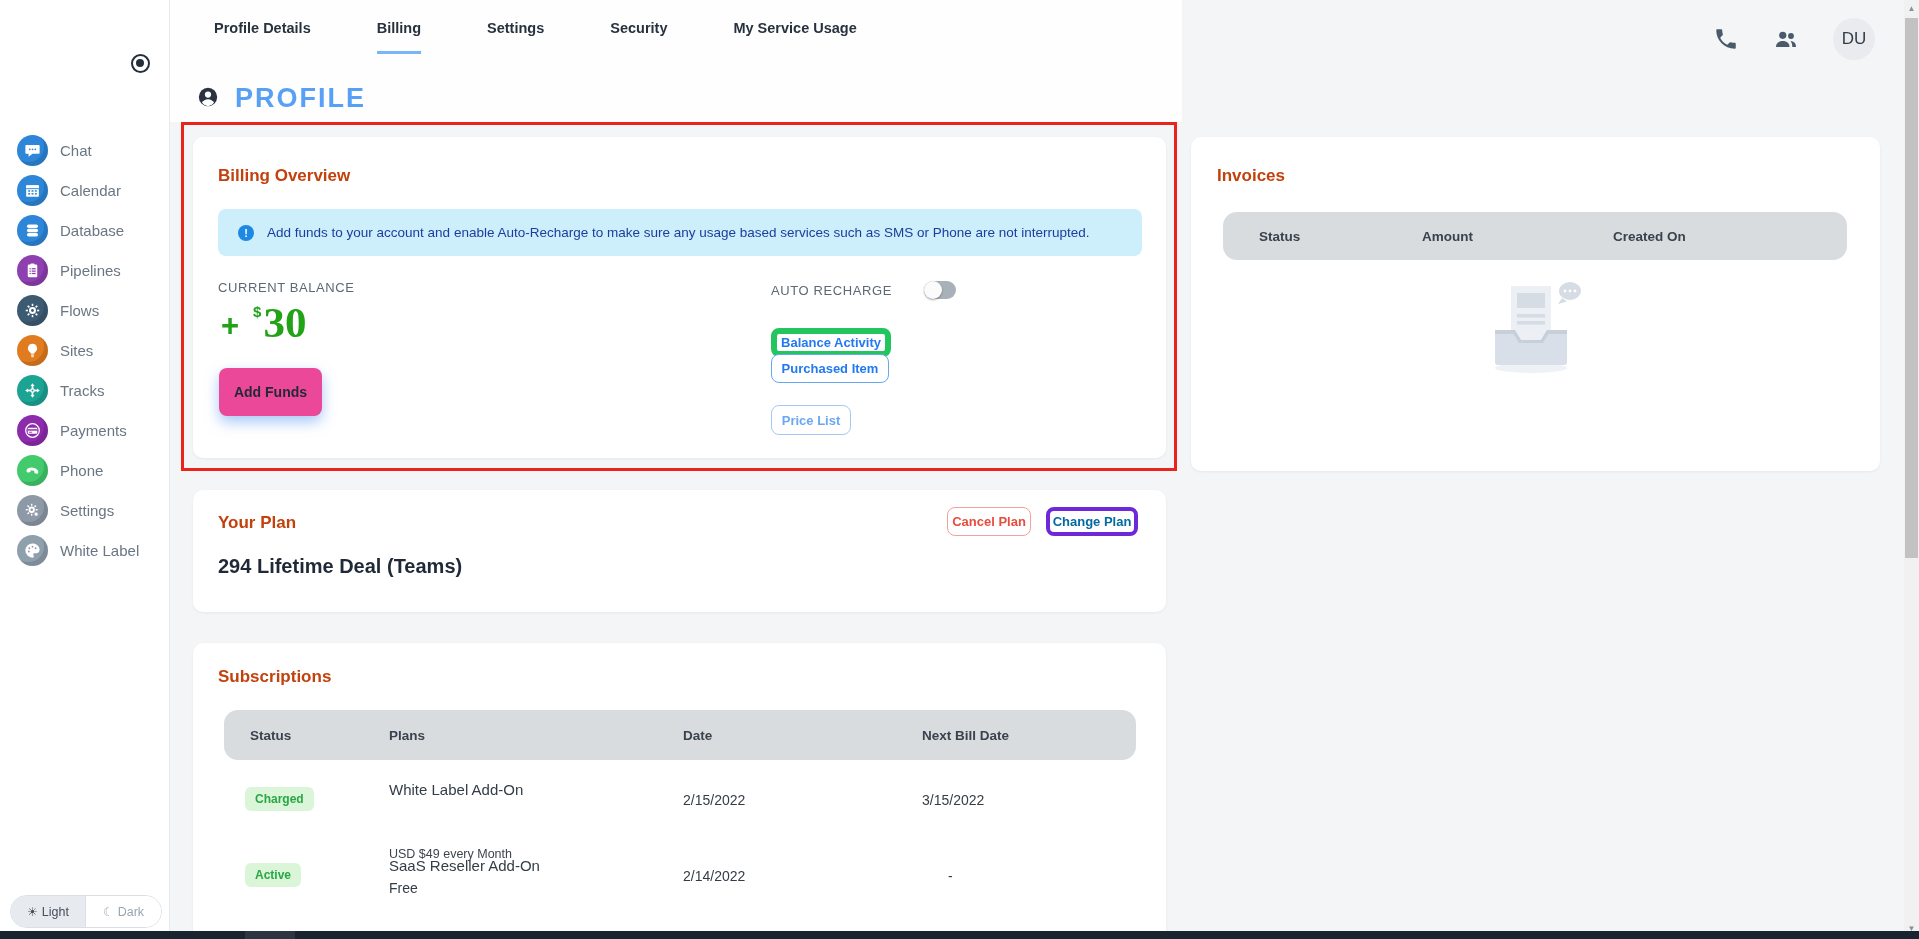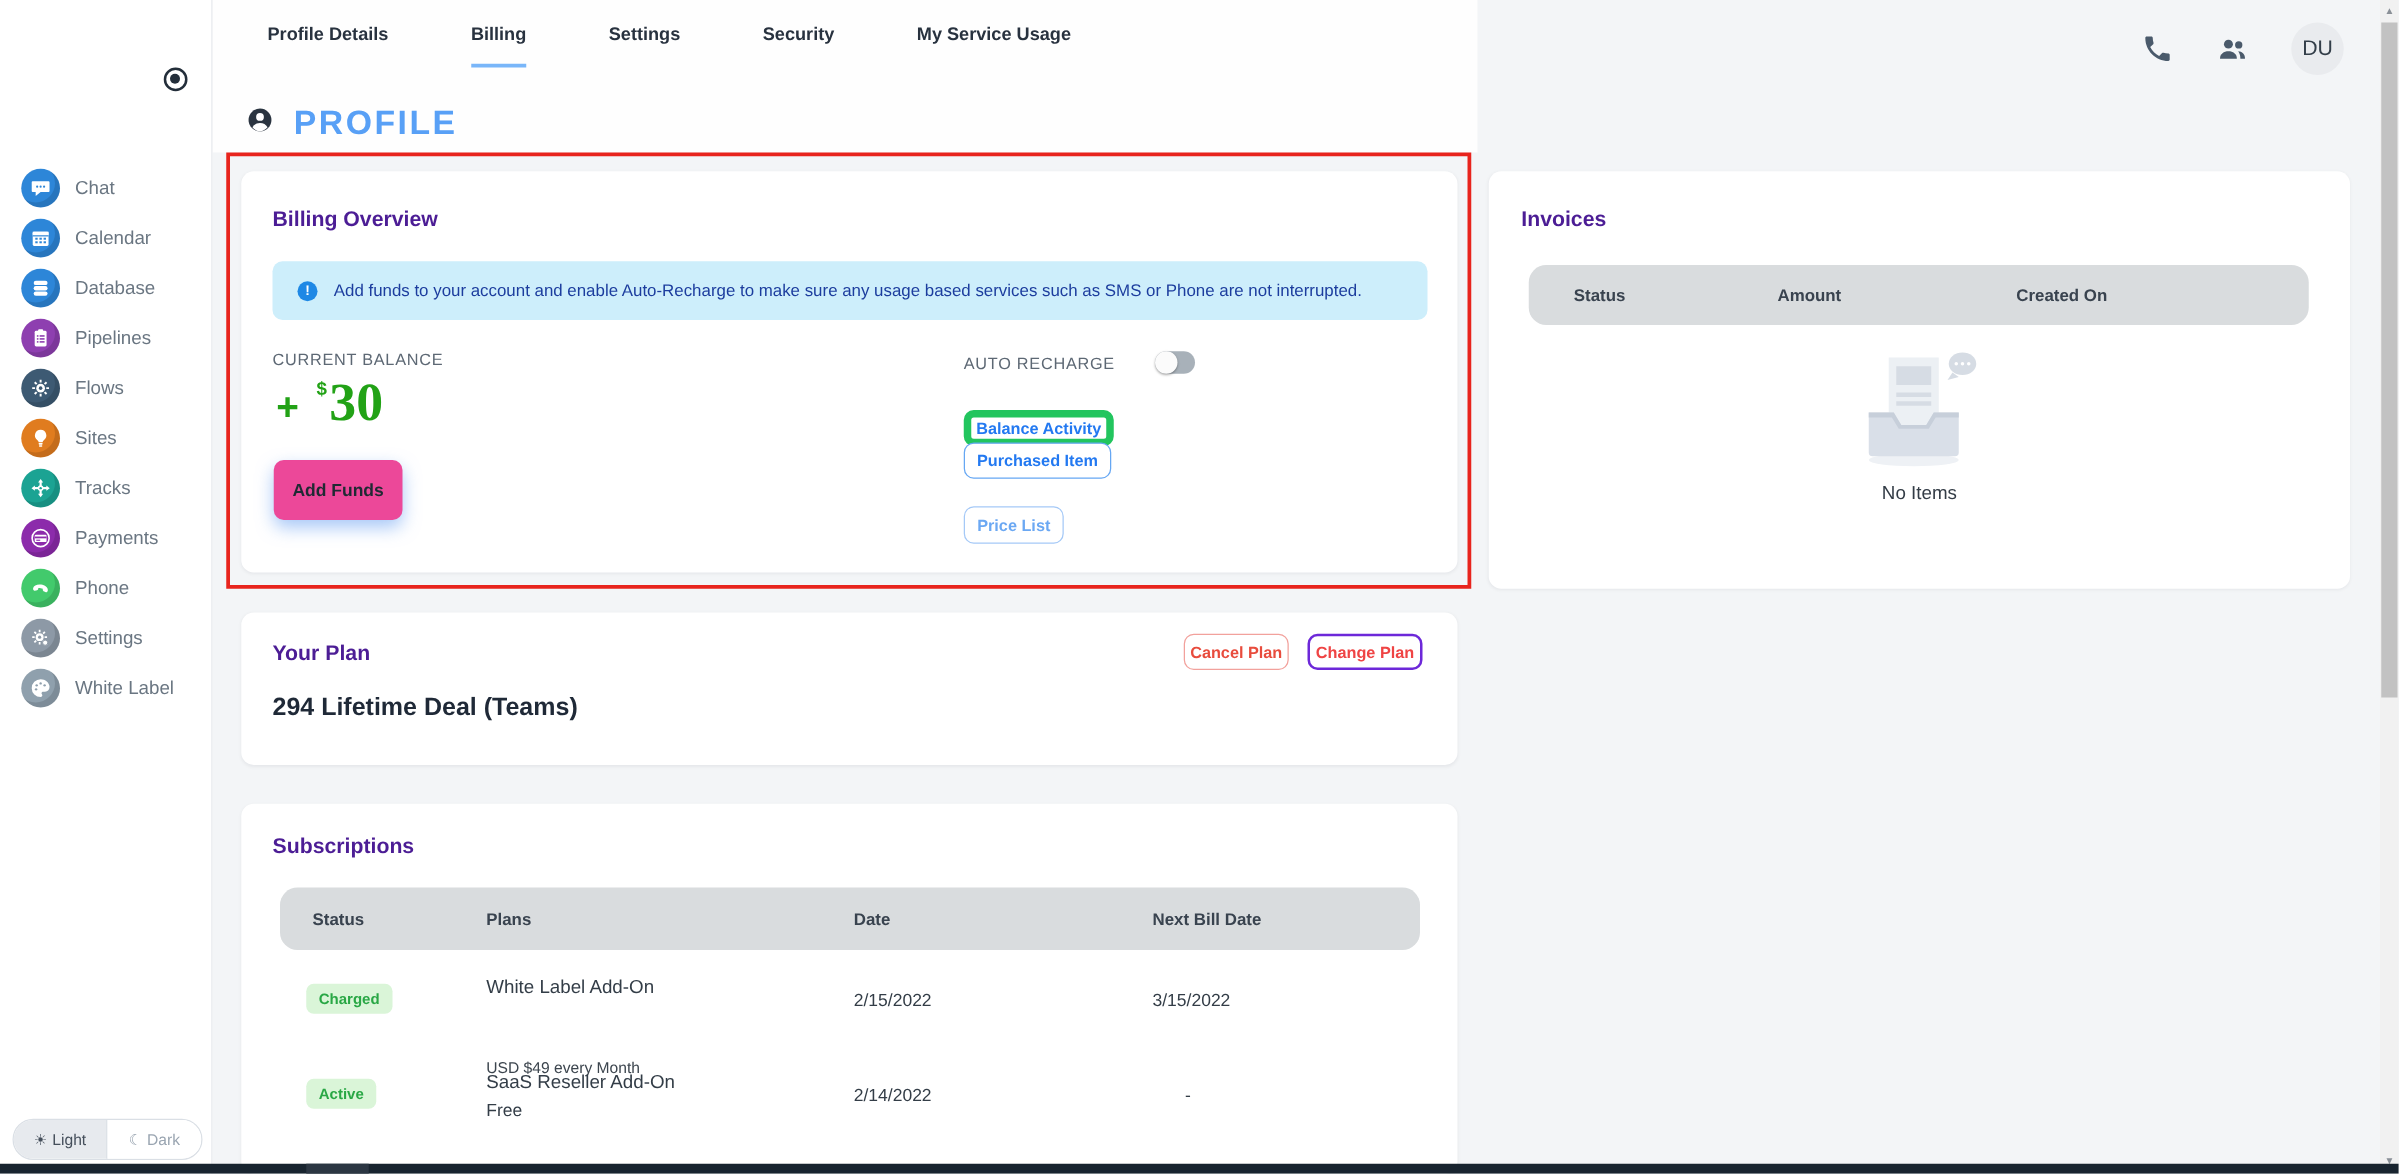--- a/index.html
+++ b/index.html
@@ -47,21 +47,21 @@
   .avatar { width:42px; height:42px; border-radius:50%; background:#e9ebee; display:flex;
             align-items:center; justify-content:center; font-size:17px; color:#333e49;
             cursor:pointer; }
 
   .page-title-row { left:197px; top:83px; display:flex; align-items:center; gap:16px; z-index:2; }
   .page-title-icon svg { width:22px; height:22px; }
   .page-title { font-size:27px; font-weight:700; letter-spacing:2px; color:#58a0f6; }
 
   
   .card { background:#ffffff; border-radius:10px; box-shadow:0 1px 3px rgba(16,24,40,0.06); }
-  .card-title { font-size:17px; font-weight:700; color:#4c1d95; }
+  .card-title { font-size:17px; font-weight:700; color:#c2410c; }
 
   .highlight-box { left:181px; top:122px; width:996px; height:349px; border:3px solid #e8241d;
                    z-index:6; pointer-events:none; }
 
   .billing-card { left:193px; top:137px; width:973px; height:321px; z-index:1; }
   .billing-title { position:absolute; left:25px; top:29px; }
   .alert { position:absolute; left:25px; top:72px; width:924px; height:47px; background:#cdeefb;
            border-radius:8px; display:flex; align-items:center; }
   .alert-icon { position:absolute; left:20px; width:16px; height:16px; border-radius:50%;
                 background:#1e88e5; color:#fff; font-size:11px; font-weight:700;
@@ -105,22 +105,22 @@
   .empty-state svg { width:110px; height:102px; }
   .empty-text { font-size:15px; color:#333c46; margin-top:2px; }
 
   
   .plan-card { left:193px; top:490px; width:973px; height:122px; z-index:1; }
   .plan-title { position:absolute; left:25px; top:23px; }
   .plan-name { position:absolute; left:25px; top:65px; font-size:20px; font-weight:700;
                color:#1f2937; }
   .btn-cancel-plan { left:754px; top:17px; width:84px; height:29px; border:1px solid #f2a19c;
                      color:#e84c3d; }
-  .btn-change-plan { left:853px; top:17px; width:92px; height:29px; border:2px solid #6d28d9;
-                     color:#ef4444; }
+  .btn-change-plan { left:853px; top:17px; width:92px; height:29px; border:4px solid #6d28d9;
+                     color:#0369a1; }
 
   
   .subs-card { left:193px; top:643px; width:973px; height:296px; z-index:1; }
   .subs-title { position:absolute; left:25px; top:24px; }
   .subs-head { left:31px; top:67px; width:912px; height:50px; }
   .badge { position:absolute; border-radius:6px; background:#daf5d8; color:#29a745;
            font-size:12px; font-weight:700; padding:5px 10px; }
   .cell { position:absolute; font-size:14px; color:#333d47; white-space:nowrap; }
   .cell-plan { font-size:15px; }
   .cell-sub { font-size:12.5px; color:#3c454e;margin-top:44px; }
@@ -401,21 +401,20 @@
       <rect x="36" y="36" width="28" height="3.6" fill="#d6dce4"></rect>
       <rect x="36" y="43" width="28" height="3.6" fill="#d6dce4"></rect>
       <path d="M14 52 L34 52 L40 62 L60 62 L66 52 L86 52 L86 84 Q86 87 83 87 L17 87 Q14 87 14 84 Z" fill="#d9dfe8"></path>
       <path d="M14 52 L34 52 L40 62 L60 62 L66 52 L86 52 L86 56 L67.5 56 L62 65 L38 65 L32.5 56 L14 56 Z" fill="#c7cfda"></path>
       <ellipse cx="89" cy="13" rx="11" ry="9" fill="#d6dce4"></ellipse>
       <path d="M81 20 l-4 6 9-2.5z" fill="#d6dce4"></path>
       <circle cx="84" cy="13" r="1.4" fill="#fff"></circle>
       <circle cx="89" cy="13" r="1.4" fill="#fff"></circle>
       <circle cx="94" cy="13" r="1.4" fill="#fff"></circle>
     </svg>
-    <div class="empty-text">No Items</div>
   </div>
 </div>
 
 <div class="abs card plan-card">
   <div class="card-title plan-title">Your Plan</div>
   <div class="plan-name">294 Lifetime Deal (Teams)</div>
   <button class="link-btn btn-cancel-plan">Cancel Plan</button>
   <button class="link-btn btn-change-plan">Change Plan</button>
 </div>
 

